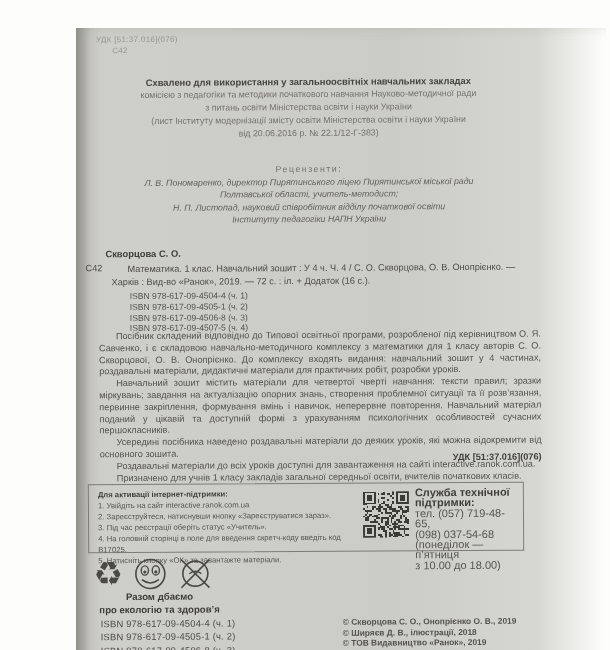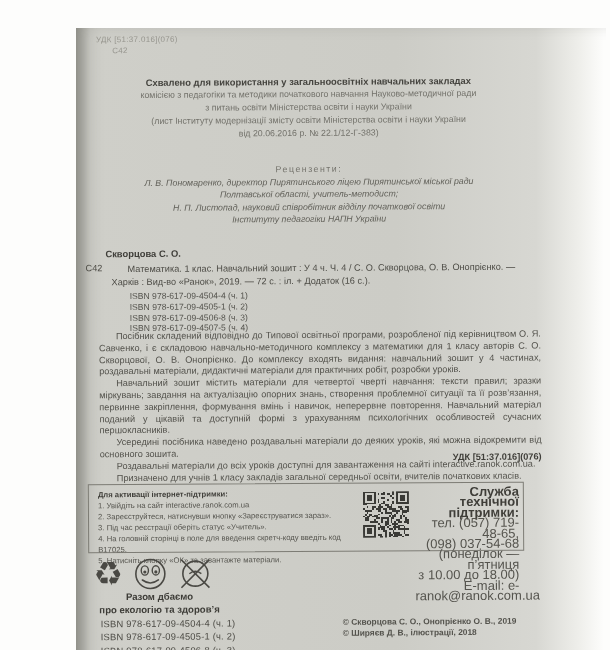--- a/index.html
+++ b/index.html
@@ -21,21 +21,21 @@
   .c42{left:86px;top:234px;font-size:9.2px;color:#4c4b45;}
   .entry{left:112px;top:234px;width:430px;font-size:9.2px;line-height:12.6px;text-indent:16px;color:#4c4b45;}
   .isbn-cat{left:130px;top:262px;font-size:8.6px;line-height:10.8px;color:#55544e;}
   .annotation{left:99px;top:302px;width:442px;font-size:9.2px;line-height:11.8px;text-align:justify;color:#52514b;}
   .annotation p{margin:0;text-indent:17px;}
   .udk-bottom{left:99px;top:425px;width:442px;text-align:right;font-weight:bold;font-size:9.2px;color:#3f3e39;}
   .net-box{left:87px;top:455px;width:434px;height:67px;border:1px solid #7d7c75;}
   .net-box .list{position:absolute;left:9px;top:4px;width:260px;font-size:7.7px;line-height:11px;color:#55544e;}
   .net-box .list .h{font-weight:bold;color:#3f3e39;}
   .net-box .qr{position:absolute;left:274px;top:8px;width:46px;height:46px;}
-  .net-box .support{position:absolute;left:326px;top:4px;width:104px;text-align:right;font-size:13px;line-height:10.4px;color:#55544e;}
+  .net-box .support{position:absolute;left:326px;top:4px;width:104px;text-align:left;font-size:11px;line-height:10.4px;color:#55544e;}
   .net-box .support .h{font-weight:bold;color:#3f3e39;}
   .eco-icons{left:92px;top:527px;width:130px;display:flex;align-items:center;gap:10px;}
   .recycle{font-size:33px;line-height:34px;color:#4a4944;font-family:"DejaVu Sans",sans-serif;}
   .eco-text{left:63px;top:561px;width:190px;text-align:center;font-weight:bold;font-size:9.6px;line-height:13px;color:#3d3c37;}
   .isbn-footer{left:99px;top:588px;font-size:9.4px;line-height:13.4px;color:#4c4b45;letter-spacing:.2px;}
   .copyright{left:341px;top:589px;font-size:8.4px;line-height:10.6px;color:#53524c;font-weight:bold;}
   .copyright .row{white-space:nowrap;}
   svg{display:block;}
 </style>
 </head>
@@ -392,21 +392,20 @@
           <rect x="17" y="24" width="1" height="1" fill="#3a3a36"></rect>
           <rect x="18" y="24" width="1" height="1" fill="#3a3a36"></rect>
           <rect x="21" y="24" width="1" height="1" fill="#3a3a36"></rect>
         </svg>
       <div class="support">
         <div class="h">Служба технічної підтримки:</div>
         <div>тел. (057) 719-48-65,</div>
         <div>(098) 037-54-68</div>
         <div>(понеділок — п’ятниця</div>
         <div>з 10.00 до 18.00)</div>
-        <div>E-mail: e-ranok@ranok.com.ua</div>
       </div>
     </div>
 
     <div class="abs eco-icons">
       <span class="recycle">♻</span>
       <svg width="34" height="34" viewBox="0 0 34 34">
         <circle cx="17" cy="17" r="14.5" fill="none" stroke="#4a4944" stroke-width="1.6"></circle>
         <ellipse cx="11.5" cy="13.5" rx="3.6" ry="4.6" fill="none" stroke="#4a4944" stroke-width="1.4"></ellipse>
         <ellipse cx="22.5" cy="13.5" rx="3.6" ry="4.6" fill="none" stroke="#4a4944" stroke-width="1.4"></ellipse>
         <circle cx="11.5" cy="15" r="1.6" fill="#4a4944"></circle>
@@ -429,16 +428,17 @@
     <div class="abs isbn-footer">
       <div>ISBN 978-617-09-4504-4 (ч. 1)</div>
       <div>ISBN 978-617-09-4505-1 (ч. 2)</div>
       <div>ISBN 978-617-09-4506-8 (ч. 3)</div>
       <div>ISBN 978-617-09-4507-5 (ч. 4)</div>
     </div>
 
     <div class="abs copyright">
       <div class="row">© Скворцова С. О., Онопрієнко О. В., 2019</div>
       <div class="row">© Ширяєв Д. В., ілюстрації, 2018</div>
+      <div class="row">© ТОВ Видавництво «Ранок», 2019</div>
     </div>
 
   </div>
 </div>
 
 </body></html>

